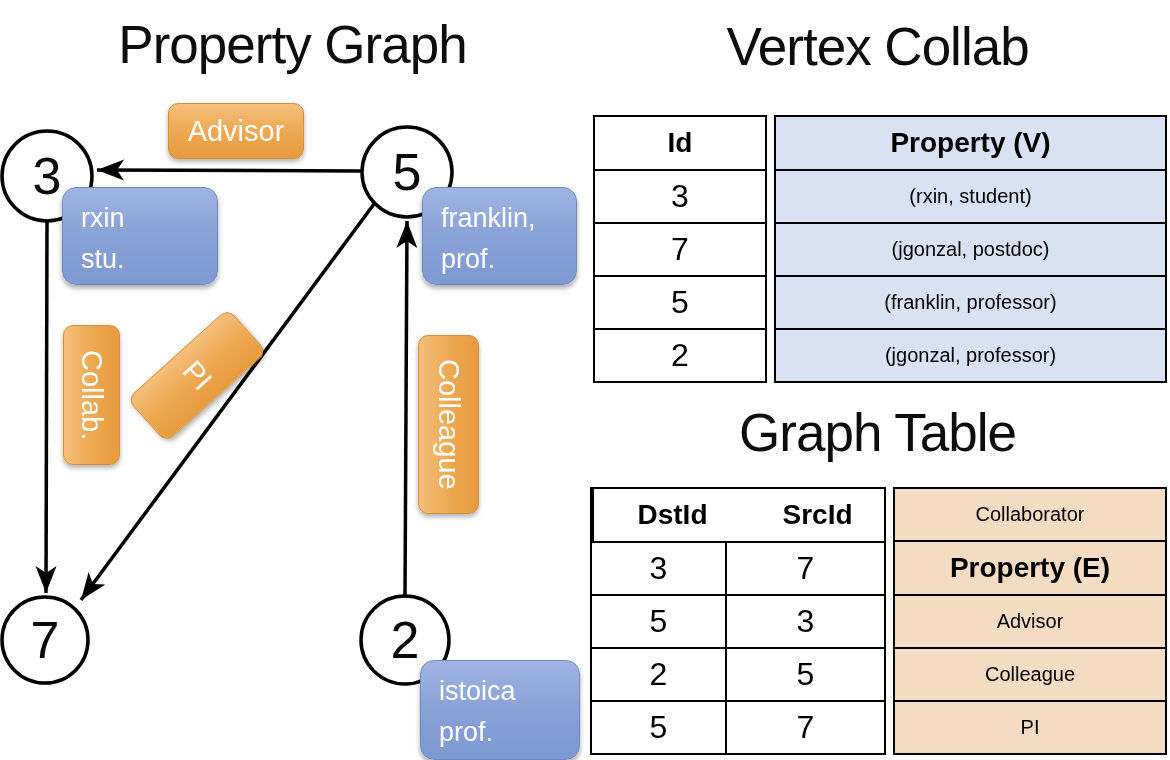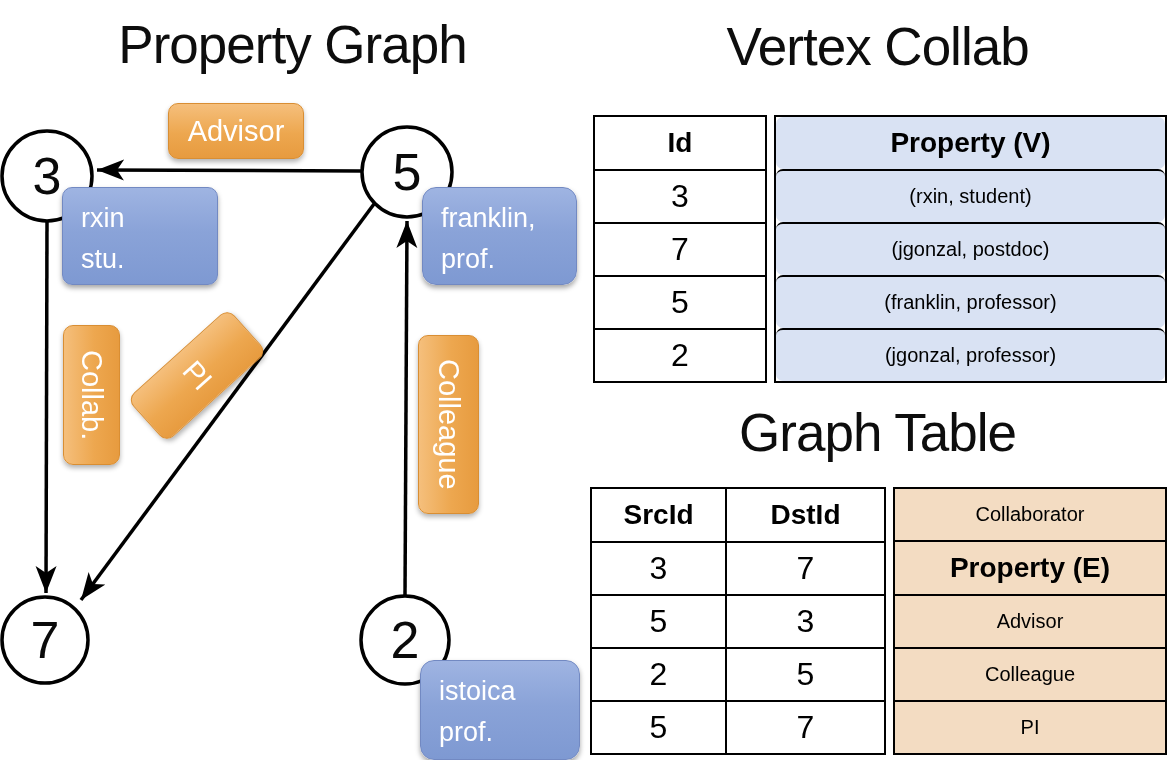--- a/index.html
+++ b/index.html
@@ -37,21 +37,21 @@
   
   .dtable{position:absolute;display:flex;}
   .sub{border:2.5px solid #000;background:#fff;}
   .cell{
     text-align:center;height:51px;line-height:51px;font-size:32px;
     overflow:hidden;white-space:nowrap;
   }
   .cell.head{height:52px;line-height:52px;font-size:28px;font-weight:bold;}
   .cell + .cell, .erow + .erow{border-top:2px solid #000;}
   .cell.prop{font-size:20px;}
-  .bluecol .cell{background:#d9e2f3;border-radius:7px;}
+  .bluecol .cell{background:#d9e2f3;}
   .tancol .cell{background:#f3dcc2;}
   .erow{display:flex;}
   .erow .cell{border-top:none;flex:0 0 133px;}
   .erow .cell.dst{flex:1;border-left:2px solid #000;}
   .gap{flex:0 0 7px;background:#fff;}
 </style>
 </head>
 <body>
 
 <div class="canvas">
@@ -85,21 +85,21 @@
   <div class="elabel vert" style="left:63px;top:325px;width:55px;height:138px;">
     <span class="vtext">Collab.</span>
   </div>
   <div class="elabel pi-wrap" style="left:129px;top:346px;width:134px;height:57px;">
     <span class="vtext">PI</span>
   </div>
   <div class="elabel vert" style="left:418px;top:335px;width:59px;height:177px;">
     <span class="vtext">Colleague</span>
   </div>
 
-  <div class="vbox" style="left:62px;top:187px;width:136px;height:86px;border-radius:10px;">
+  <div class="vbox" style="left:62px;top:187px;width:136px;height:86px;">
     <div>rxin</div>
     <div>stu.</div>
   </div>
   <div class="vbox" style="left:422px;top:187px;width:135px;height:86px;">
     <div>franklin,</div>
     <div>prof.</div>
   </div>
   <div class="vbox" style="left:420px;top:660px;width:140px;height:88px;">
     <div>istoica</div>
     <div>prof.</div>
@@ -123,22 +123,22 @@
       <div class="cell prop">(franklin, professor)</div>
       <div class="cell prop">(jgonzal, professor)</div>
     </div>
   </div>
 
   <h1 class="title" style="left:585px;top:402px;width:585px;">Graph Table</h1>
 
   <div class="dtable" style="left:590px;top:487px;width:577px;">
     <div class="sub" style="flex:0 0 292px;">
       <div class="erow">
+        <div class="cell head dst">DstId</div>
         <div class="cell head">SrcId</div>
-        <div class="cell head dst">DstId</div>
       </div>
       <div class="erow">
         <div class="cell">3</div>
         <div class="cell dst">7</div>
       </div>
       <div class="erow">
         <div class="cell">5</div>
         <div class="cell dst">3</div>
       </div>
       <div class="erow">

